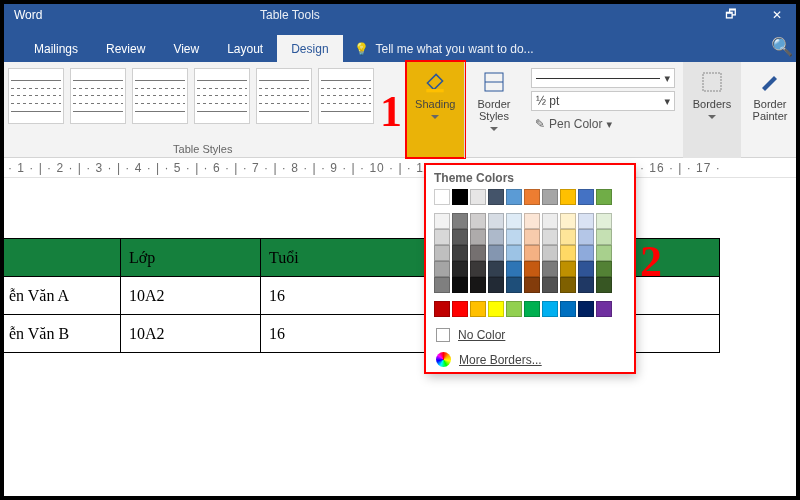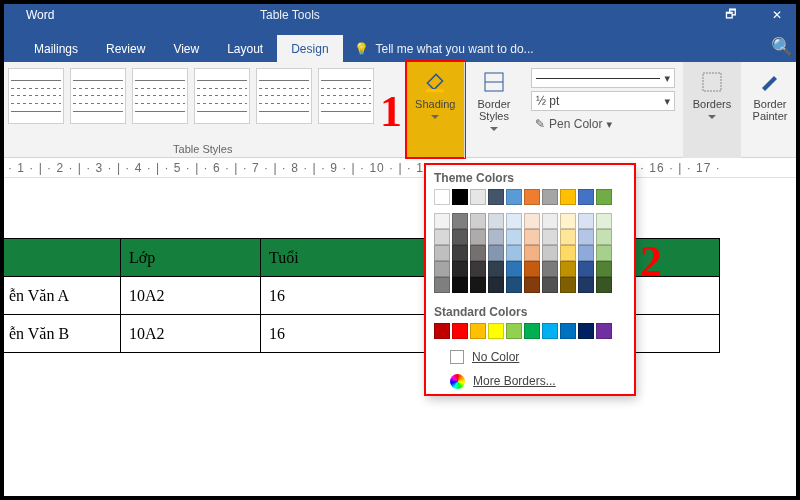--- a/index.html
+++ b/index.html
@@ -1,18 +1,18 @@
 <!DOCTYPE html>
 <html><head>
 <meta charset="utf-8">
 <style>
 *{box-sizing:border-box;margin:0;padding:0;font-family:"Segoe UI",Tahoma,sans-serif;font-size:12px}
 body{width:800px;height:500px;overflow:hidden;background:#fff;position:relative}
 .titlebar{height:30px;background:#2b579a;color:#fff;display:flex;align-items:center;position:relative}
-.titlebar .app{padding:0 26px}
+.titlebar .app{padding:0 14px}
 .titlebar .tool{position:absolute;left:260px;font-size:12px;opacity:.9}
 .titlebar .wbtn{position:absolute;right:0;display:flex}
 .titlebar .wbtn div{width:46px;height:30px;display:flex;align-items:center;justify-content:center;font-family:Consolas}
 .ribbon-tabs{height:32px;background:#2b579a;color:#fff;display:flex;align-items:flex-end;padding-left:20px;position:relative}
 .ribbon-tabs .tab{padding:7px 14px 6px;cursor:pointer}
 .ribbon-tabs .tab.active{background:#f3f3f3;color:#2b579a}
 .ribbon-tabs .tell{display:flex;align-items:center;gap:6px;padding:7px 12px 6px;opacity:.9}
 .ribbon-tabs .search{position:absolute;right:6px;bottom:4px;font-size:18px}
 .ribbon{height:96px;background:#f3f3f3;border-bottom:1px solid #d4d4d4;display:flex;position:relative}
 .group{border-right:1px solid #d9d9d9;display:flex;flex-direction:column;height:96px}
@@ -34,21 +34,21 @@
 .ruler span{letter-spacing:1px}
 .doc{padding:60px 0 0 0;background:#fff}
 table.user{border-collapse:collapse;width:720px}
 table.user td,table.user th{border:1px solid #000;padding:6px 8px;font-family:"Times New Roman",serif;font-size:16px;text-align:left;height:38px}
 table.user th{background:#15803d;font-weight:400}
 .callout{position:absolute;color:red;font:700 44px "Times New Roman",serif}
 .cp{position:absolute;left:425px;top:164px;width:210px;background:#fff;border:1px solid #c4c4c4;box-shadow:2px 4px 10px rgba(0,0,0,.25);outline:2px solid red;outline-offset:-1px;z-index:50}
 .cp .hdr{font-weight:700;color:#616161;padding:6px 8px 2px;font-size:12px}
 .cp .grid{display:grid;grid-template-columns:repeat(10,16px);gap:2px;padding:2px 8px 6px}
 .cp .sw{width:16px;height:16px;border:1px solid rgba(0,0,0,.2)}
-.cp .row{display:flex;gap:8px;padding:5px 24px;color:#444;cursor:pointer}
+.cp .row{display:flex;align-items:center;gap:8px;padding:5px 10px;color:#444;cursor:pointer}
 .cp .nc{width:14px;height:14px;border:1px solid #999;background:#fff}
 .cp u{text-decoration:underline}
 .wheel{width:15px;height:15px;border-radius:50%;background:conic-gradient(red,orange,yellow,lime,cyan,blue,magenta,red)}
 .frame{position:absolute;inset:0;border:4px solid #000;pointer-events:none}
 </style>
 </head>
 <body>
 
 <div class="titlebar">
   <span class="app">Word</span>
@@ -263,21 +263,20 @@
       <div class="sw" style="background: rgb(12, 12, 12);"></div>
       <div class="sw" style="background: rgb(23, 22, 22);"></div>
       <div class="sw" style="background: rgb(34, 42, 53);"></div>
       <div class="sw" style="background: rgb(30, 78, 121);"></div>
       <div class="sw" style="background: rgb(131, 60, 11);"></div>
       <div class="sw" style="background: rgb(82, 82, 82);"></div>
       <div class="sw" style="background: rgb(127, 96, 0);"></div>
       <div class="sw" style="background: rgb(31, 56, 100);"></div>
       <div class="sw" style="background: rgb(55, 86, 35);"></div>
     </div>
-  <div class="hdr">Standard Colors</div>
   <div class="grid" id="standard-row">
       <div class="sw" style="background: rgb(192, 0, 0);"></div>
       <div class="sw" style="background: rgb(255, 0, 0);"></div>
       <div class="sw" style="background: rgb(255, 192, 0);"></div>
       <div class="sw" style="background: rgb(255, 255, 0);"></div>
       <div class="sw" style="background: rgb(146, 208, 80);"></div>
       <div class="sw" style="background: rgb(0, 176, 80);"></div>
       <div class="sw" style="background: rgb(0, 176, 240);"></div>
       <div class="sw" style="background: rgb(0, 112, 192);"></div>
       <div class="sw" style="background: rgb(0, 32, 96);"></div>

